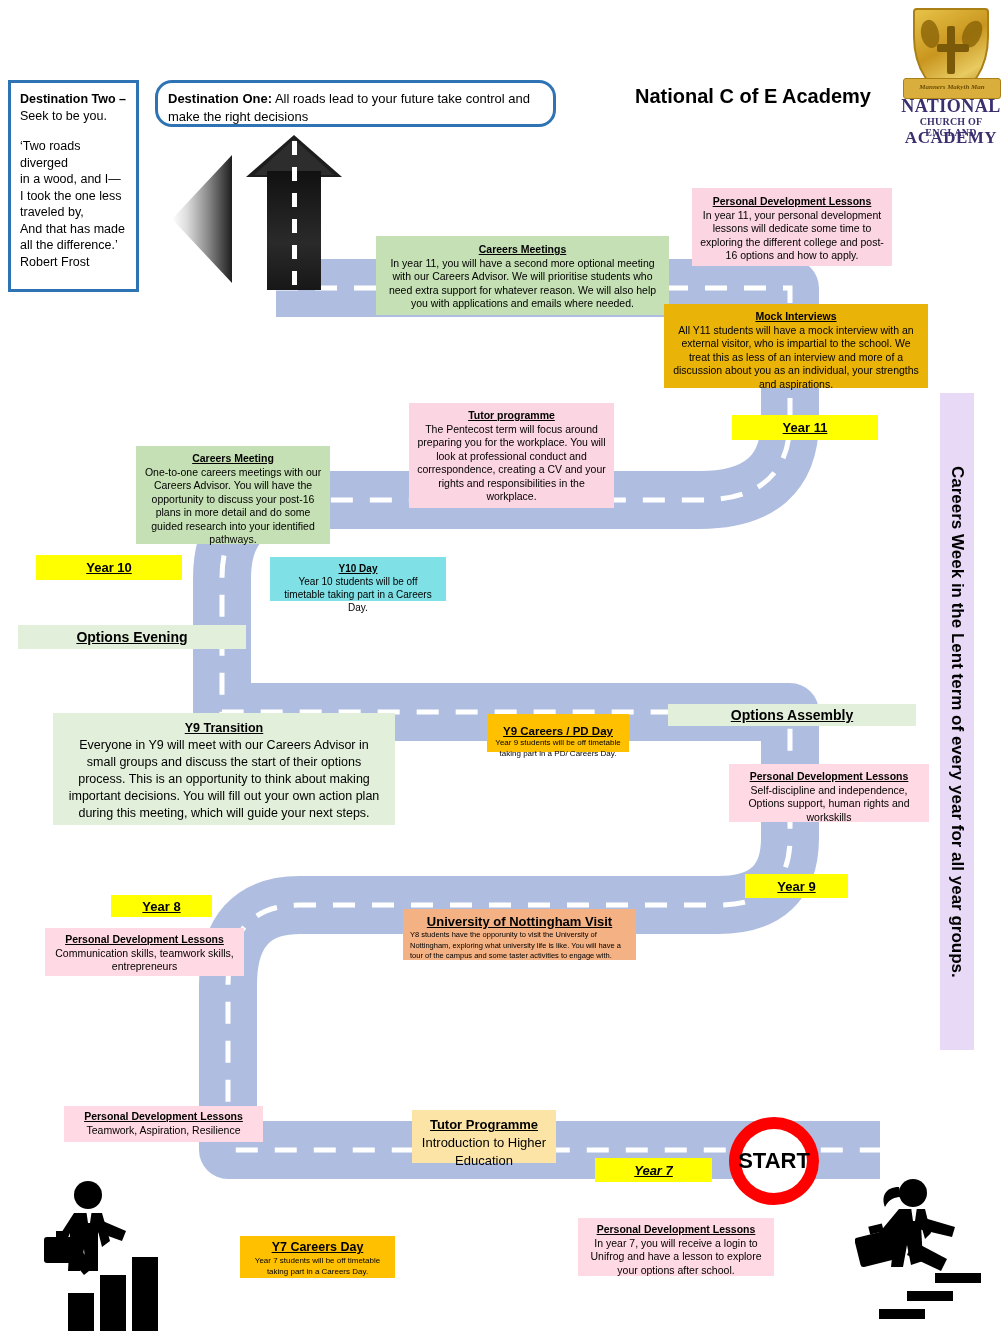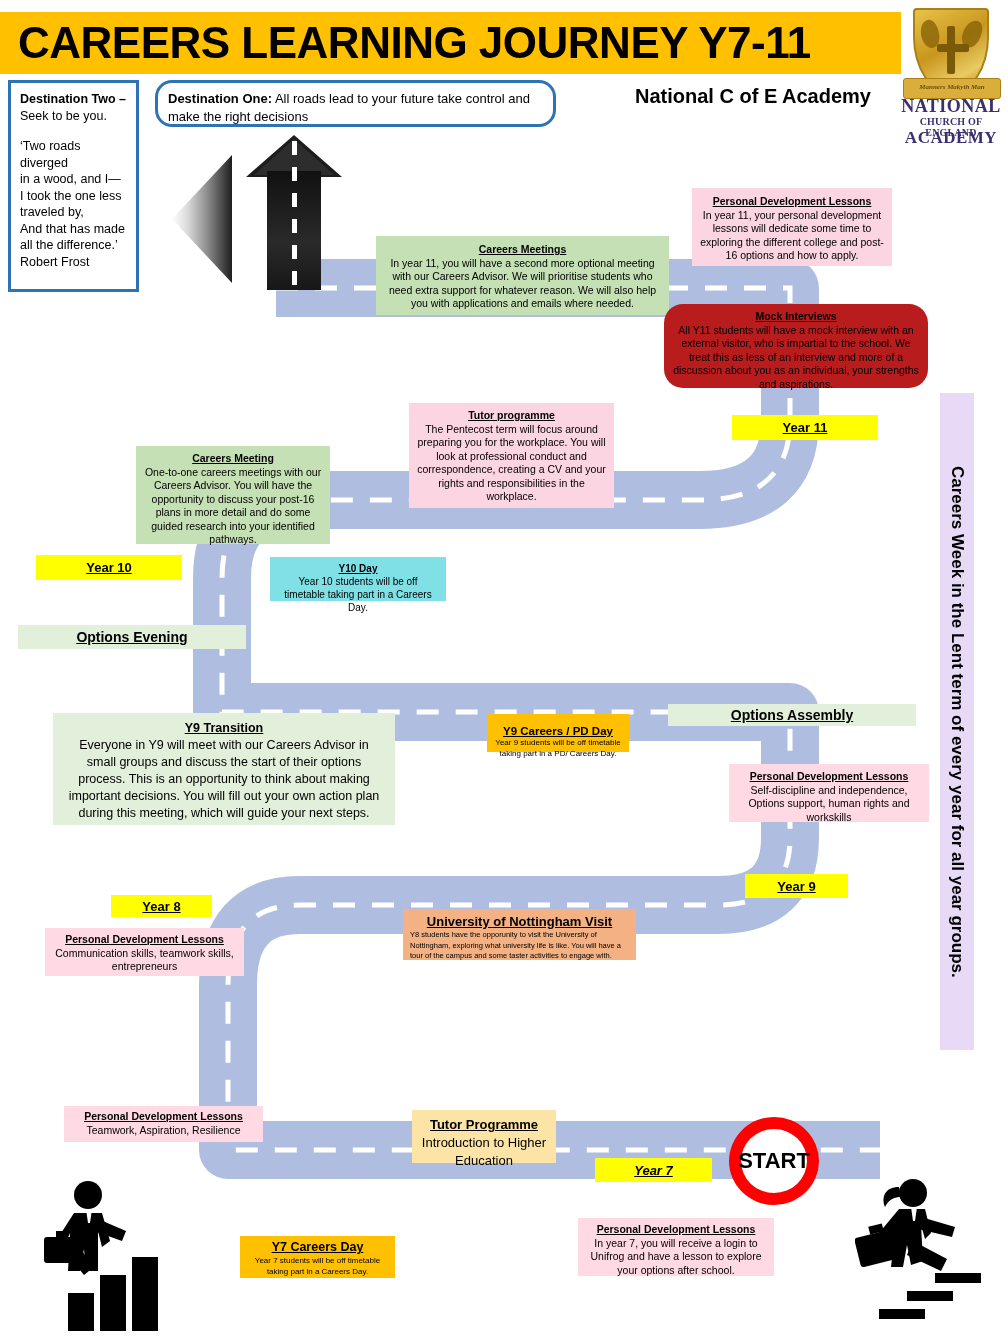--- a/index.html
+++ b/index.html
@@ -56,21 +56,21 @@
   .tri-grad{position:absolute;left:172px;top:155px;width:60px;height:128px;
      background:linear-gradient(90deg,#ffffff 0%,#dcdcdc 25%,#8a8a8a 60%,#1e1e1e 100%);
      clip-path:polygon(100% 0%,100% 100%,0% 50%);}
 
   
   .box{position:absolute;box-sizing:border-box;text-align:center;}
   .box .h{font-weight:bold;text-decoration:underline;display:block;}
   .green{background:#C5E0B4;margin-top:48px;}
   .pink{background:#FBD5E2;}
   .pink2{background:#FFD9E4;}
-  .cyan{background:#b91c1c;border-radius:19px;}
+  .cyan{background:#eab308;}
   .cyan2{background:#7FE0E6;}
   .yellowlbl{background:#FFFF00;}
   .paleg{background:#E2EFDA;}
   .orange{background:#FFC000;}
   .orange2{background:#F4B183;}
   .cream{background:#FCE4A6;}
 
   .yearlbl{font-size:13px;font-weight:bold;text-decoration:underline;
      display:flex;align-items:center;justify-content:center;}
   .hdrlbl{font-size:14px;font-weight:bold;text-decoration:underline;
@@ -132,23 +132,20 @@
   </svg>
 
   <div class="arrow-road">
     <div class="head"></div>
     <div class="head2"></div>
     <div class="stem"></div>
     <div class="dash"></div>
   </div>
   <div class="tri-grad"></div>
 
-  <div class="title-bar">
-    <div class="t">CAREERS LEARNING JOURNEY Y7-11</div>
-  </div>
   <div class="school-name">National C of E Academy</div>
 
   <div class="logo">
     <div class="shieldwrap">
       <div class="shield">
         <div class="wheat" style="left:6px"></div>
         <div class="wheat r" style="right:6px"></div>
         <div class="cross-v"></div>
         <div class="cross-h"></div>
       </div>

